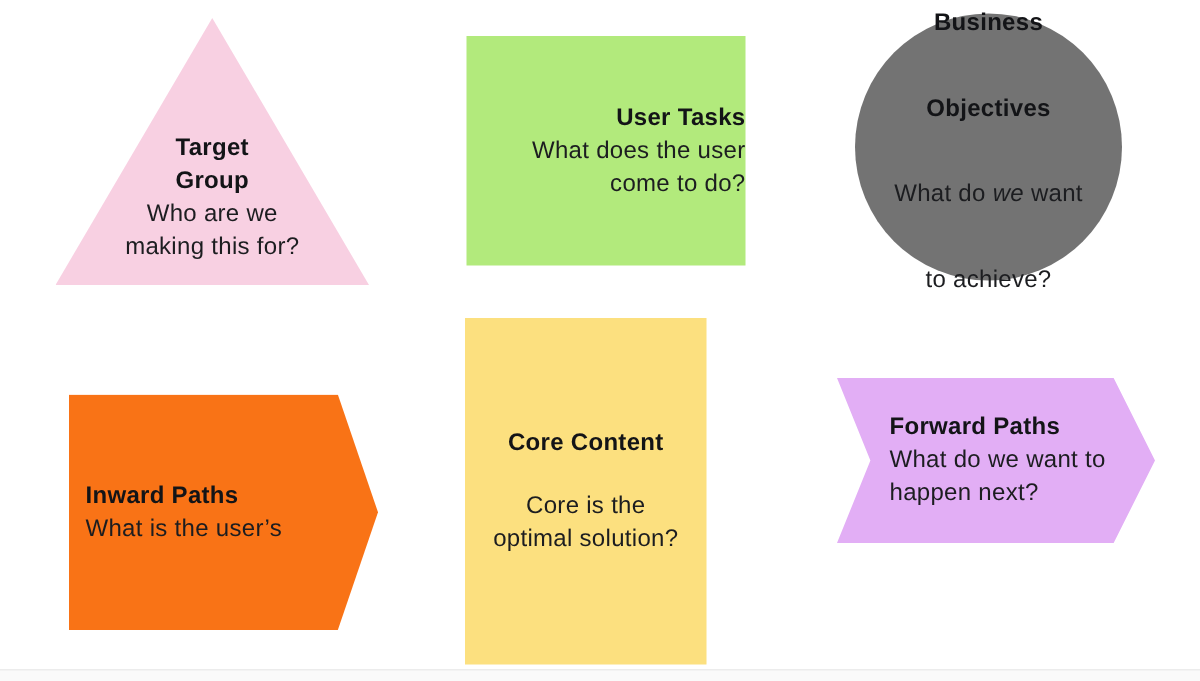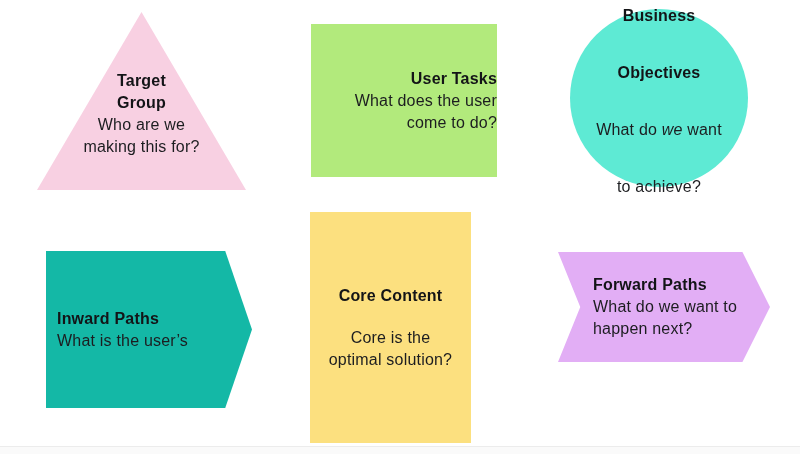--- a/index.html
+++ b/index.html
@@ -28,21 +28,21 @@
   .cell .line { white-space: nowrap; }
   .title { font-weight: bold; color: #131417; }
   .em { font-style: italic; }
   .spacer { height: 20px; }
 
   
   #cell-target-group {
     left: 37px; top: 12px; width: 209px; height: 178px;
     clip-path: polygon(50% 0%, 100% 100%, 0% 100%);
     justify-content: flex-end;
-    padding-bottom: 32px;
+    padding-bottom: 14px;
     text-align: center;
   }
   
   #cell-user-tasks {
     left: 311px; top: 24px; width: 186px; height: 153px;
     padding-left: 12px;
     align-items: flex-end;
   }
   
   #cell-business-objectives {
@@ -87,28 +87,28 @@
     <div class="line">Who are we</div>
     <div class="line">making this for?</div>
   </div>
 
   <div class="cell" id="cell-user-tasks" style="background: rgb(178, 234, 124);">
     <div class="line title">User Tasks</div>
     <div class="line">What does the user</div>
     <div class="line">come to do?</div>
   </div>
 
-  <div class="cell" id="cell-business-objectives" style="background: #5eead4; gap: 35px;">
+  <div class="cell" id="cell-business-objectives" style="background: #737373; gap: 35px;">
     <div class="line title">Business</div>
     <div class="line title">Objectives</div>
     <div class="line"><span>What do </span><span class="em">we</span><span> want</span></div>
     <div class="line">to achieve?</div>
   </div>
 
-  <div class="cell" id="cell-inward-paths" style="background: #14b8a6;">
+  <div class="cell" id="cell-inward-paths" style="background: #f97316; margin-top: 12px;">
     <div class="line title">Inward Paths</div>
     <div class="line">What is the user’s</div>
   </div>
 
   <div class="cell" id="cell-core-content" style="background: rgb(252, 224, 127);">
     <div class="line title">Core Content</div>
     <div class="spacer"></div>
     <div class="line">Core is the</div>
     <div class="line">optimal solution?</div>
   </div>

